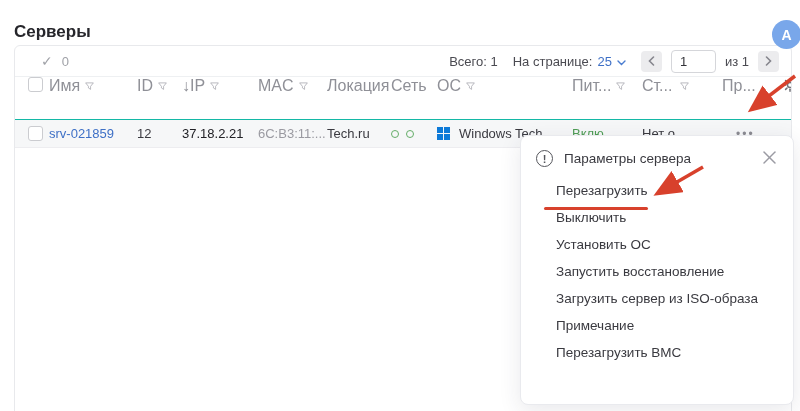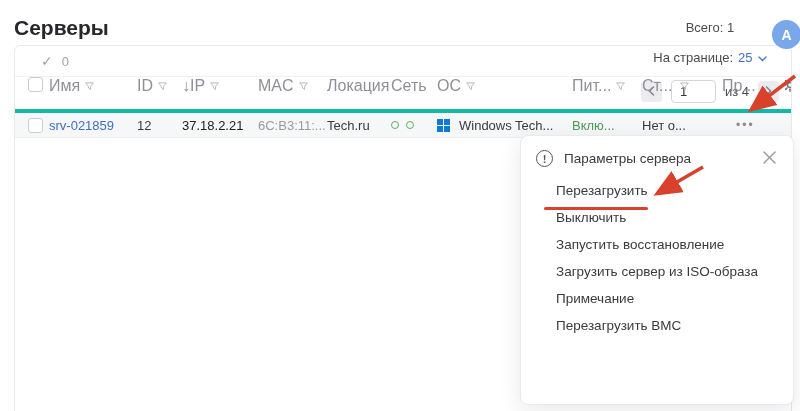--- a/index.html
+++ b/index.html
@@ -1,45 +1,45 @@
 <!DOCTYPE html>
 <html><head>
 <meta charset="utf-8">
 <style>
   * { margin:0; padding:0; box-sizing:border-box; }
   html,body { width:800px; height:411px; background:#ffffff; overflow:hidden;
               font-family:"Liberation Sans", sans-serif; position:relative; }
 
-  .page-title { position:absolute; left:14px; top:16px; font-size:21px; font-weight:bold; color:#26262b; }
+  .page-title { position:absolute; left:14px; top:22px; font-size:17px; font-weight:bold; color:#26262b; }
 
   .avatar { position:absolute; left:772px; top:20px; width:29px; height:29px; border-radius:50%;
             background:#79a7ea; color:#ffffff; font-size:14px; font-weight:bold;
             display:flex; align-items:center; justify-content:center; z-index:3; }
 
   .panel { position:absolute; left:14px; top:45px; width:778px; height:375px;
            background:#ffffff; border:1px solid #e8e9ec; border-radius:6px; z-index:1; }
 
   
   .toolbar { height:31px; display:flex; align-items:center; padding:0 12px 0 26px;
              border-bottom:1px solid #eef0f2; font-size:13px; color:#4a4a51; }
   .sel-group { display:flex; align-items:center; gap:9px; color:#a0a2a8; }
   .check-glyph { font-size:14px; color:#a0a2a8; }
-  .toolbar-right { margin-left:auto; display:flex; align-items:center; gap:15px;flex-direction:column; }
+  .toolbar-right { margin-left:auto; display:flex; align-items:center; gap:15px; }
   .per-page { display:flex; align-items:center; gap:5px; cursor:pointer; }
   .per-page .val { color:#3e70c6; }
   .pager { display:flex; align-items:center; gap:9px; }
   .pg-btn { width:21px; height:21px; background:#ececee; border:none; border-radius:4px;
             display:flex; align-items:center; justify-content:center; cursor:pointer; }
   .page-input { width:45px; height:23px; border:1px solid #d5d6da; border-radius:4px;
                 font-size:13px; color:#34343a; padding:0 8px; font-family:inherit; }
 
   
   .thead { display:flex; align-items:flex-start; height:32px; font-size:16px; color:#8f9097; }
   .trow  { display:flex; align-items:center; height:29px; font-size:13px; color:#3a3a40;
-           background:#f6f7f8; border-top:4px solid #14b8a6; border-bottom:1px solid #ededf0; }
+           background:#f6f7f8; border-top:1px solid #14b8a6; border-bottom:1px solid #ededf0;margin-top:10px; }
   .cell { display:flex; align-items:center; gap:5px; overflow:hidden; white-space:nowrap; }
   .c0 { width:34px; justify-content:flex-end; padding-right:6px; }
   .c1 { width:88px; } .c2 { width:45px; } .c3 { width:76px; } .c4 { width:69px; }
   .c5 { width:64px; } .c6 { width:46px; } .c7 { width:135px; } .c8 { width:70px; }
   .c9 { width:80px;gap:8px; } .c10 { flex:1; padding-left:14px; }
   .checkbox { width:15px; height:15px; border:1px solid #cbccd0; border-radius:3px; background:#fff; cursor:pointer; }
   .link { color:#3e70c6; cursor:pointer; }
   .ip { color:#212126; }
   .muted { color:#9a9aa1; }
   .green-text { color:#4f9d55; }
@@ -95,21 +95,21 @@
             </svg>
         </span>
       </div>
       <div class="pager">
         <button class="pg-btn">
           <svg width="7" height="10" viewBox="0 0 7 10">
               <polyline points="5.5,1 1.5,5 5.5,9" fill="none" stroke="#85858d" stroke-width="1.6" stroke-linecap="round"></polyline>
             </svg>
         </button>
         <input class="page-input" value="1" style="">
-        <span>из 4</span>
+        <span>из 1</span>
         <button class="pg-btn">
           <svg width="7" height="10" viewBox="0 0 7 10">
               <polyline points="1.5,1 5.5,5 1.5,9" fill="none" stroke="#85858d" stroke-width="1.6" stroke-linecap="round"></polyline>
             </svg>
         </button>
       </div>
     </div>
   </div>
 
   <div class="thead">
@@ -240,20 +240,21 @@
     <svg width="15" height="15" viewBox="0 0 15 15">
         <g stroke="#9b9ba3" stroke-width="1.5" stroke-linecap="round">
           <line x1="2" y1="2" x2="13" y2="13"></line>
           <line x1="13" y1="2" x2="2" y2="13"></line>
         </g>
       </svg>
   </span>
   <div class="ctx-items">
     <div class="ctx-item">Перезагрузить</div>
     <div class="ctx-item">Выключить</div>
+    <div class="ctx-item">Установить ОС</div>
     <div class="ctx-item">Запустить восстановление</div>
     <div class="ctx-item">Загрузить сервер из ISO-образа</div>
     <div class="ctx-item">Примечание</div>
     <div class="ctx-item">Перезагрузить BMC</div>
   </div>
 </div>
 
 <div class="red-underline"></div>
 
 <svg class="arrows-overlay">

